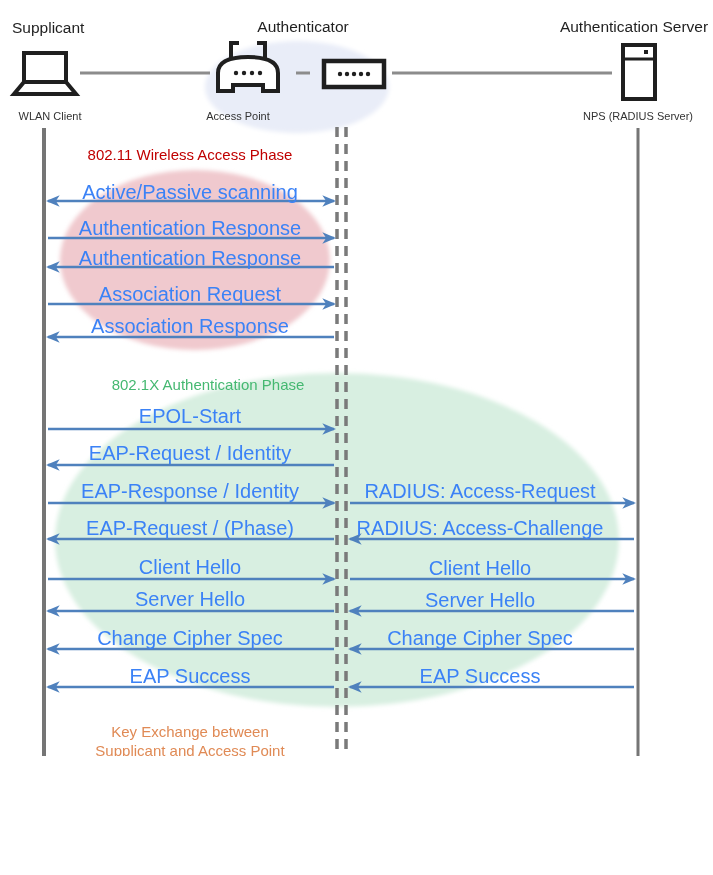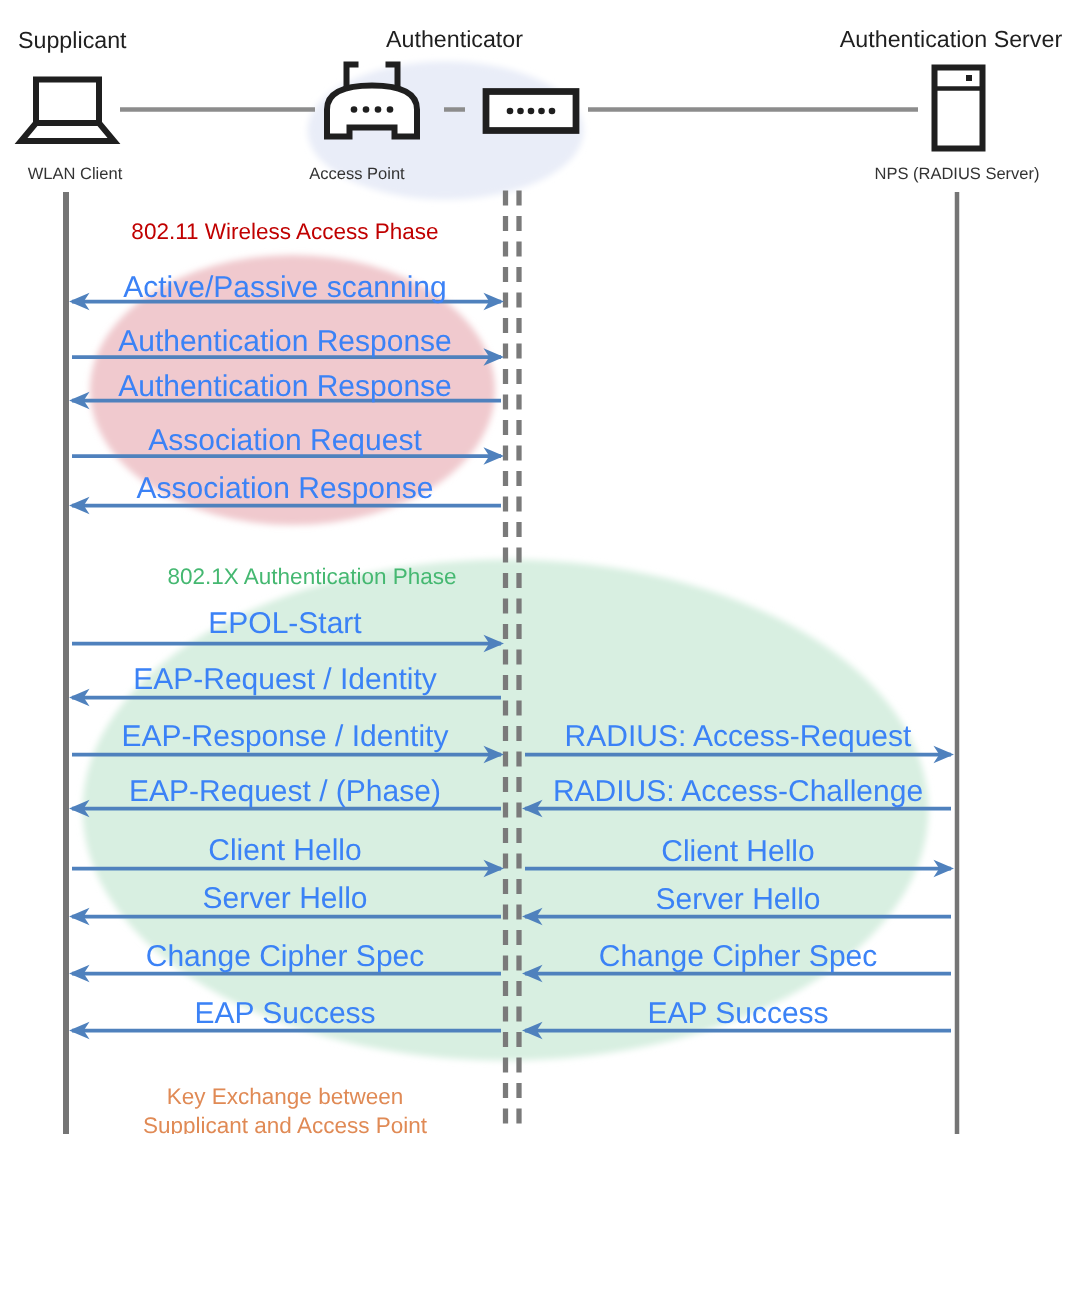--- a/index.html
+++ b/index.html
@@ -3,21 +3,21 @@
 <meta charset="utf-8">
 <style>
   html,body{margin:0;padding:0;background:#fff;}
   #stage{
     position:relative;width:713px;height:756px;background:#ffffff;overflow:hidden;
     font-family:"Liberation Sans",sans-serif;
   }
   #gfx{position:absolute;left:0;top:0;width:713px;height:875px;}
   .lbl{position:absolute;color:#3b82f6;font-size:20px;line-height:18px;text-align:center;white-space:nowrap;}
   .left-col{left:50px;width:280px;}
-  .right-col{left:352px;width:280px;}
+  .right-col{left:340px;width:280px;}
   .role{font-size:15.5px;color:#1f1f1f;}
   .node-lbl{font-size:11px;color:#333333;}
   .phase-title{font-size:15px;}
   .boxed > span{background:rgba(255,255,255,0.92);padding:0 8px;}
 </style>
 </head>
 <body>
 
 <div id="stage">
 

